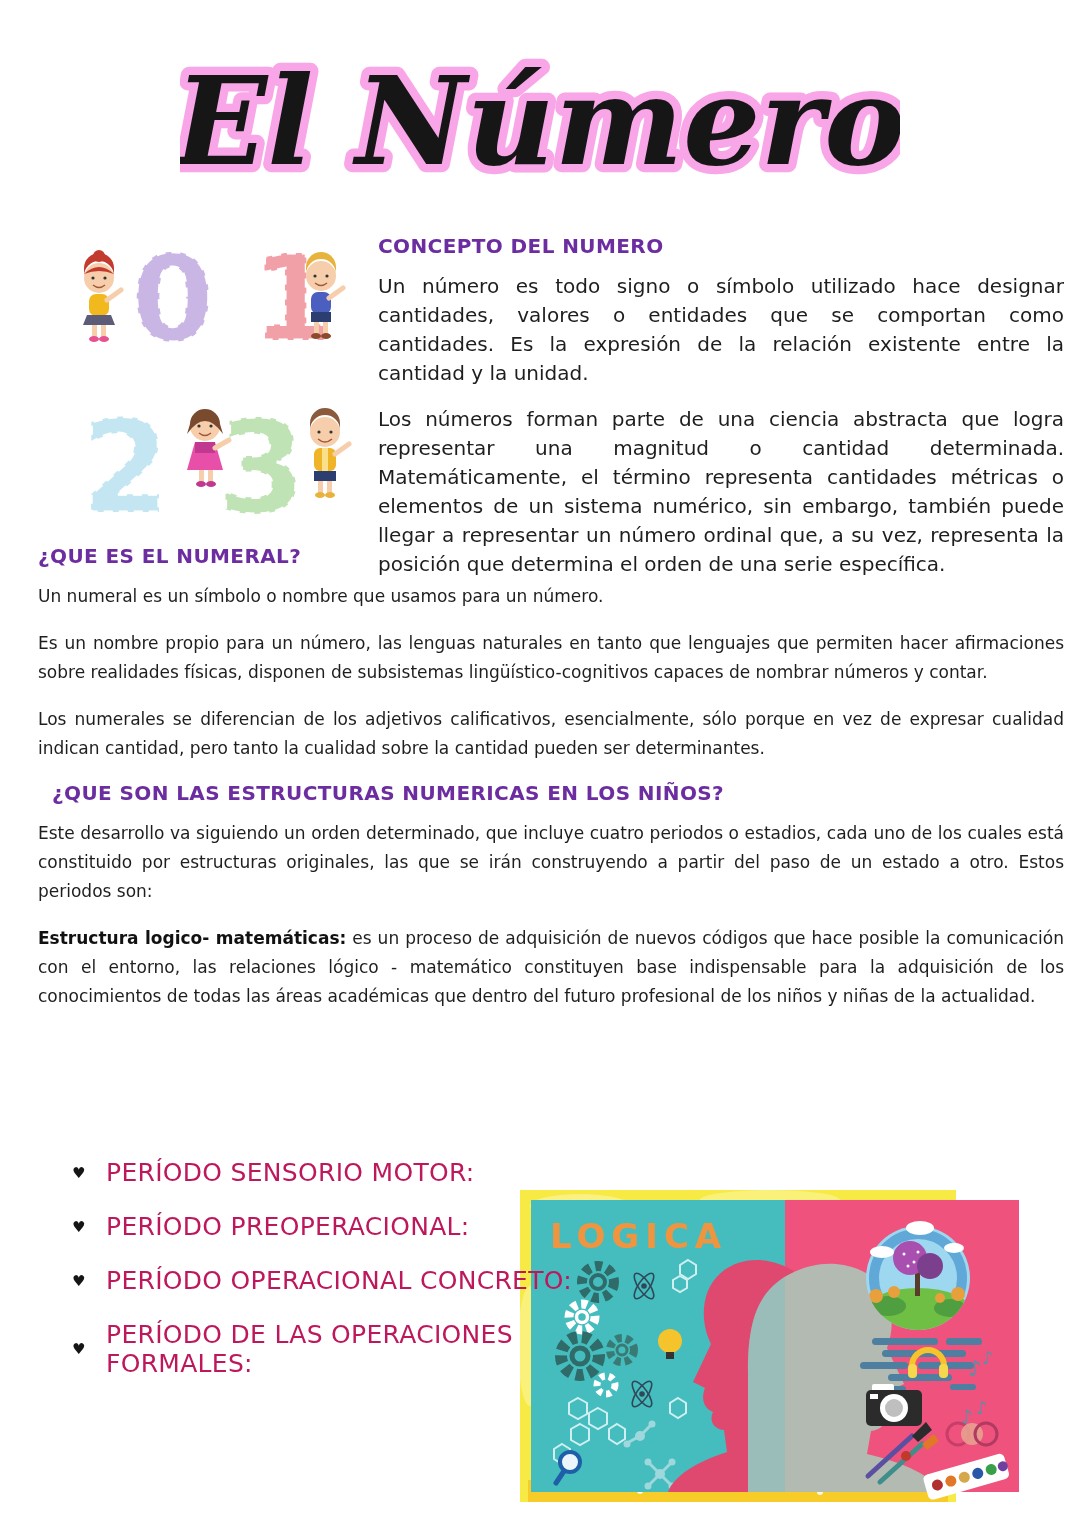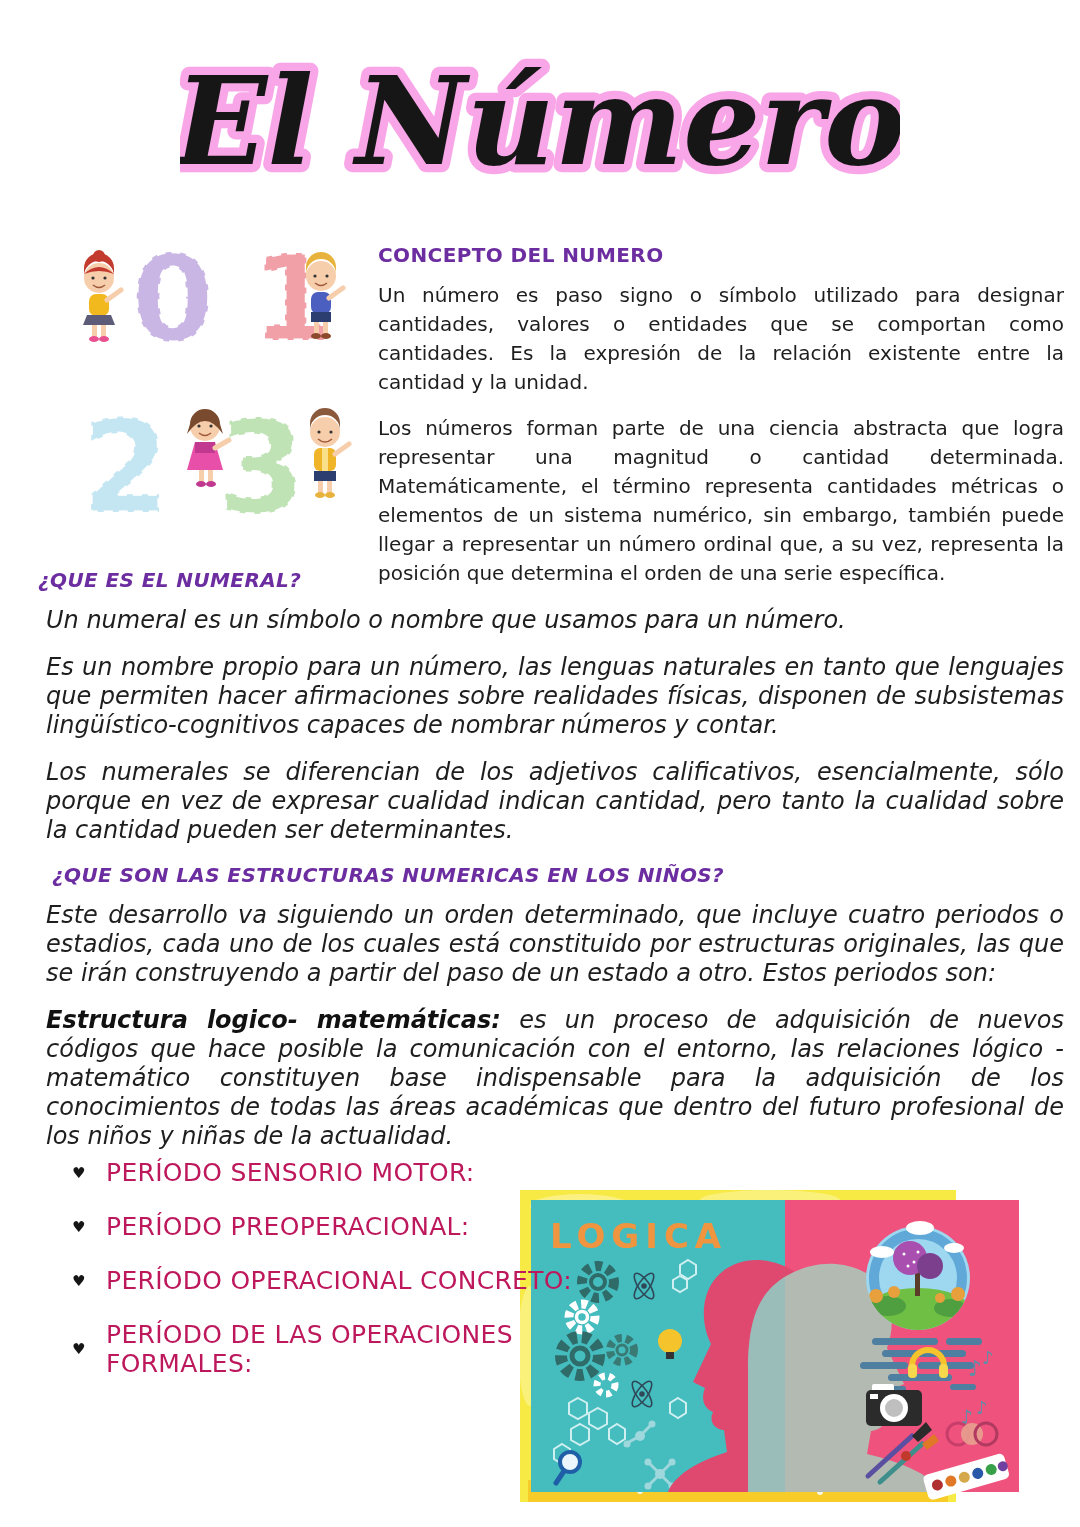--- a/index.html
+++ b/index.html
@@ -13,29 +13,29 @@
   .title-text{
     font-family:"DejaVu Serif",serif;
     font-style:italic;font-weight:bold;
     paint-order:stroke fill;
     stroke-linejoin:round;stroke-linecap:round;
   }
   
   .right-col{position:absolute;left:378px;top:234px;width:686px;}
   .h-purple{
     font-weight:800;color:#6C2DA0;font-size:20px;letter-spacing:.4px;
-    margin:9px 0 14px 0;font-family:"DejaVu Sans",sans-serif;
+    margin:0 0 14px 0;font-family:"DejaVu Sans",sans-serif;
   }
   .right-col p{
     margin:0 0 17px 0;font-size:20px;line-height:29px;text-align:justify;
   }
   
-  .full-text{position:absolute;left:38px;top:568px;width:1026px;font-style:italic;}
+  .full-text{position:absolute;left:38px;top:544px;width:1026px;}
   .full-text p{
-    margin:0 0 18px 8px;font-size:24px;line-height:29px;text-align:justify;
+    margin:0 0 18px 0;font-size:17px;line-height:29px;text-align:justify;
   }
   .full-text .h-purple{margin:0 0 14px 0;}
   .full-text .h2{margin-top:16px;margin-left:14px;}
   .bold-lead{font-weight:bold;color:#111;}
   
   .bullets{position:absolute;left:72px;top:1158px;width:500px;z-index:3;}
   .bullet-item{display:flex;align-items:center;margin-bottom:25px;}
   .bullet-heart{font-size:15px;color:#151515;width:34px;flex:0 0 34px;}
   .bullet-label{font-size:25px;letter-spacing:.3px;color:#be185d;}
   
@@ -133,21 +133,21 @@
         <rect x="15" y="75" width="5" height="12" fill="#F7CEAC"></rect>
         <rect x="24" y="75" width="5" height="12" fill="#F7CEAC"></rect>
         <ellipse cx="17" cy="89" rx="5" ry="3" fill="#E8B33C"></ellipse>
         <ellipse cx="27" cy="89" rx="5" ry="3" fill="#E8B33C"></ellipse>
       </g>
     </svg>
   </div>
 
   <div class="right-col">
     <div class="h-purple">CONCEPTO DEL NUMERO</div>
-    <p>Un número es paso signo o símbolo utilizado para designar cantidades, valores o entidades que se comportan como cantidades. Es la expresión de la relación existente entre la cantidad y la unidad.</p>
+    <p>Un número es todo signo o símbolo utilizado hace designar cantidades, valores o entidades que se comportan como cantidades. Es la expresión de la relación existente entre la cantidad y la unidad.</p>
     <p>Los números forman parte de una ciencia abstracta que logra representar una magnitud o cantidad determinada. Matemáticamente, el término representa cantidades métricas o elementos de un sistema numérico, sin embargo, también puede llegar a representar un número ordinal que, a su vez, representa la posición que determina el orden de una serie específica.</p>
   </div>
 
   <div class="full-text">
     <div class="h-purple">¿QUE ES EL NUMERAL?</div>
     <p>Un numeral es un símbolo o nombre que usamos para un número.</p>
     <p>Es un nombre propio para un número, las lenguas naturales en tanto que lenguajes que permiten hacer afirmaciones sobre realidades físicas, disponen de subsistemas lingüístico-cognitivos capaces de nombrar números y contar.</p>
     <p>Los numerales se diferencian de los adjetivos calificativos, esencialmente, sólo porque en vez de expresar cualidad indican cantidad, pero tanto la cualidad sobre la cantidad pueden ser determinantes.</p>
 
     <div class="h-purple h2">¿QUE SON LAS ESTRUCTURAS NUMERICAS EN LOS NIÑOS?</div>

